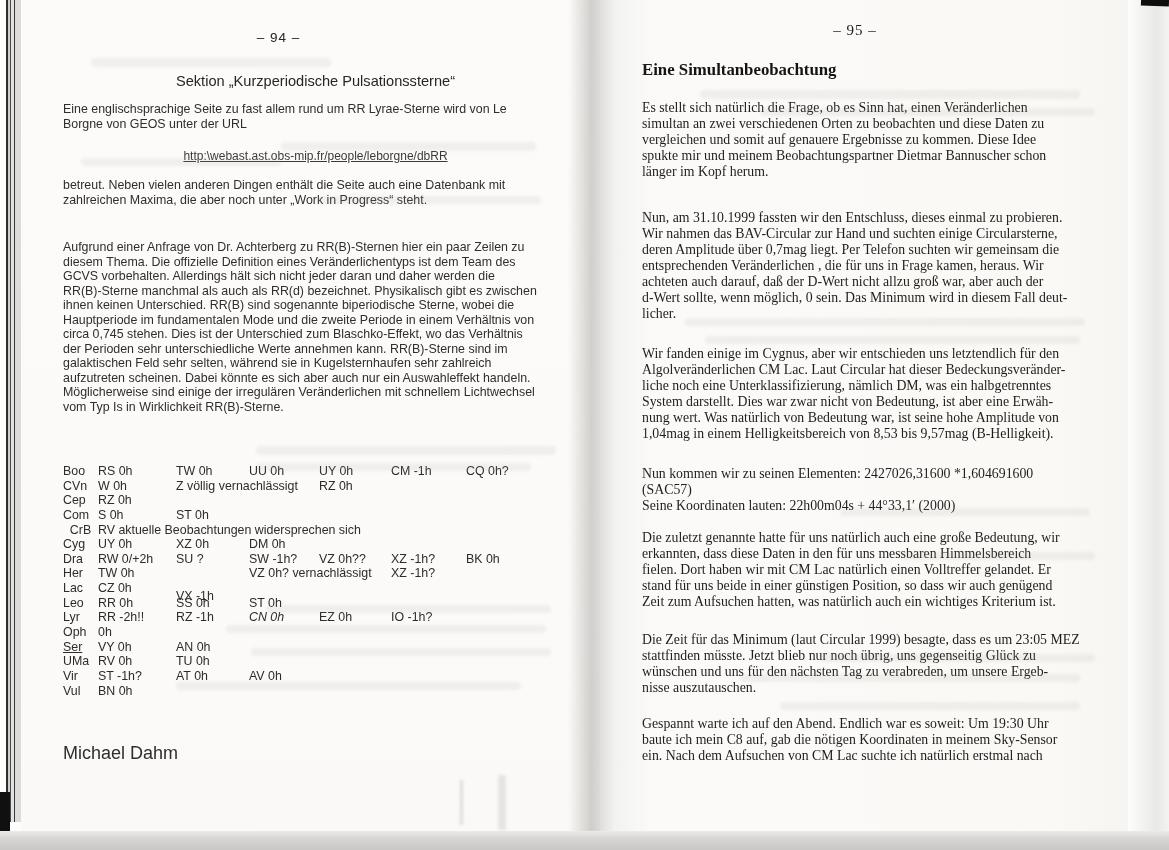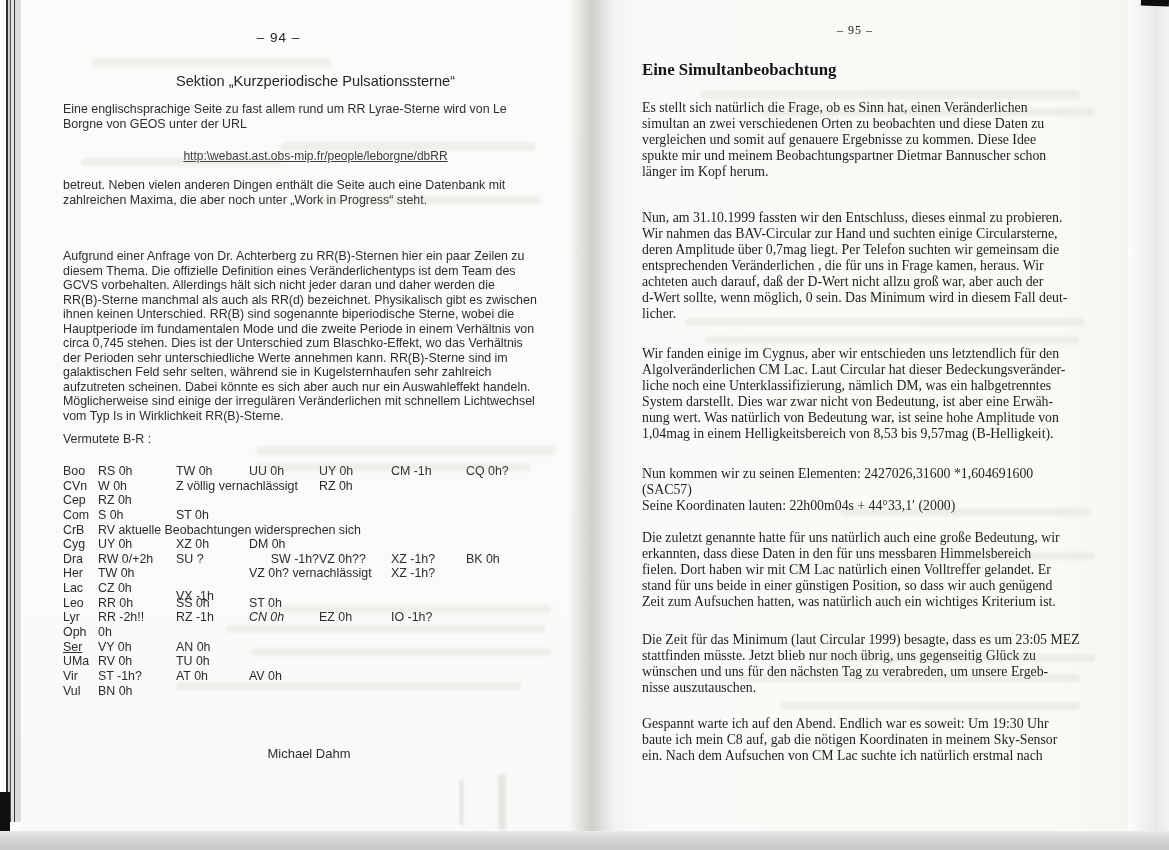--- a/index.html
+++ b/index.html
@@ -44,53 +44,52 @@
     color:#1d1d1d;font-family:"Liberation Serif",serif;font-size:13.8px;line-height:16px;
   }
   .abs{position:absolute;}
   .pre{white-space:pre-line;}
   .pagenum{letter-spacing:1px;}
   .pl-pagenum{left:0;top:30px;width:515px;text-align:center;font-size:13.5px;color:#252525;}
   .pl-title{left:42px;top:74px;width:505px;text-align:center;font-size:14.6px;color:#262626;}
   .pl-body{left:42px;width:508px;}
   .pl-url{left:42px;top:149px;width:505px;text-align:center;font-size:12px;color:#3a3a3a;}
   .pl-url span{text-decoration:underline;}
-  .pl-sig{left:42px;top:746px;width:492px;text-align:center;font-size:13px;}
+  .pl-sig{left:42px;top:746px;width:492px;text-align:left;font-size:18px;}
   
   .tbl{left:42px;top:464px;width:515px;}
   .trow{display:grid;grid-template-columns:35px 78px 73px 70px 72px 75px auto;height:14.65px;font-size:12.4px;color:#2c2c2c;}
   .trow span{white-space:nowrap;}
-  .pr-pagenum{left:0;top:22px;width:430px;text-align:center;font-size:12px;color:#1c1c1c;}
+  .pr-pagenum{left:0;top:22px;width:430px;text-align:center;font-size:15px;color:#1c1c1c;}
   .pr-title{left:2px;top:62px;width:460px;font-weight:bold;font-size:16.8px;color:#141414;}
   .pr-body{left:2px;width:468px;}
 </style>
 </head>
 <body>
 
 <div class="page page-left">
   <div class="abs pl-pagenum pagenum">–  94  –</div>
   <div class="abs pl-title">Sektion „Kurzperiodische Pulsationssterne“</div>
   <div class="abs pl-body pre" style="top:102px;">Eine englischsprachige Seite zu fast allem rund um RR Lyrae-Sterne wird von Le
 Borgne von GEOS unter der URL</div>
   <div class="abs pl-url"><span>http:\webast.ast.obs-mip.fr/people/leborgne/dbRR</span></div>
   <div class="abs pl-body pre" style="top:178px;">betreut. Neben vielen anderen Dingen enthält die Seite auch eine Datenbank mit
 zahlreichen Maxima, die aber noch unter „Work in Progress“ steht.</div>
-  <div class="abs pl-body pre" style="top:249px;line-height:14.5px;">Aufgrund einer Anfrage von Dr. Achterberg zu RR(B)-Sternen hier ein paar Zeilen zu
+  <div class="abs pl-body pre" style="top:240px;line-height:14.5px;">Aufgrund einer Anfrage von Dr. Achterberg zu RR(B)-Sternen hier ein paar Zeilen zu
 diesem Thema. Die offizielle Definition eines Veränderlichentyps ist dem Team des
 GCVS vorbehalten. Allerdings hält sich nicht jeder daran und daher werden die
 RR(B)-Sterne manchmal als auch als RR(d) bezeichnet. Physikalisch gibt es zwischen
 ihnen keinen Unterschied. RR(B) sind sogenannte biperiodische Sterne, wobei die
 Hauptperiode im fundamentalen Mode und die zweite Periode in einem Verhältnis von
 circa 0,745 stehen. Dies ist der Unterschied zum Blaschko-Effekt, wo das Verhältnis
 der Perioden sehr unterschiedliche Werte annehmen kann. RR(B)-Sterne sind im
 galaktischen Feld sehr selten, während sie in Kugelsternhaufen sehr zahlreich
 aufzutreten scheinen. Dabei könnte es sich aber auch nur ein Auswahleffekt handeln.
 Möglicherweise sind einige der irregulären Veränderlichen mit schnellem Lichtwechsel
 vom Typ Is in Wirklichkeit RR(B)-Sterne.</div>
-  <div class="abs pl-body" style="top:432px;">Vermutete B-R :</div>
   <div class="abs tbl">
       <div class="trow">
         <span style="grid-column: 1;">Boo</span>
         <span style="grid-column: 2;">RS 0h</span>
         <span style="grid-column: 3;">TW 0h</span>
         <span style="grid-column: 4;">UU 0h</span>
         <span style="grid-column: 5;">UY 0h</span>
         <span style="grid-column: 6;">CM -1h</span>
         <span style="grid-column: 7;">CQ 0h?</span>
       </div>
@@ -103,34 +102,34 @@
       <div class="trow">
         <span style="grid-column: 1;">Cep</span>
         <span style="grid-column: 2;">RZ 0h</span>
       </div>
       <div class="trow">
         <span style="grid-column: 1;">Com</span>
         <span style="grid-column: 2;">S 0h</span>
         <span style="grid-column: 3;">ST 0h</span>
       </div>
       <div class="trow">
-        <span style="grid-column: 1;">CrB</span>
+        <span style="grid-column: 1; text-align: center;">CrB</span>
         <span style="grid-column: 2 / span 6;">RV aktuelle Beobachtungen widersprechen sich</span>
       </div>
       <div class="trow">
         <span style="grid-column: 1;">Cyg</span>
         <span style="grid-column: 2;">UY 0h</span>
         <span style="grid-column: 3;">XZ 0h</span>
         <span style="grid-column: 4;">DM 0h</span>
       </div>
       <div class="trow">
         <span style="grid-column: 1;">Dra</span>
         <span style="grid-column: 2;">RW 0/+2h</span>
         <span style="grid-column: 3;">SU ?</span>
-        <span style="grid-column: 4; text-align: right;">SW -1h?</span>
+        <span style="grid-column: 4;">SW -1h?</span>
         <span style="grid-column: 5;">VZ 0h??</span>
         <span style="grid-column: 6;">XZ -1h?</span>
         <span style="grid-column: 7;">BK 0h</span>
       </div>
       <div class="trow">
         <span style="grid-column: 1;">Her</span>
         <span style="grid-column: 2;">TW 0h</span>
         <span style="grid-column: 3; margin-top: 23px;">VX -1h</span>
         <span style="grid-column: 4 / span 2;">VZ 0h? vernachlässigt</span>
         <span style="grid-column: 6;">XZ -1h?</span>

